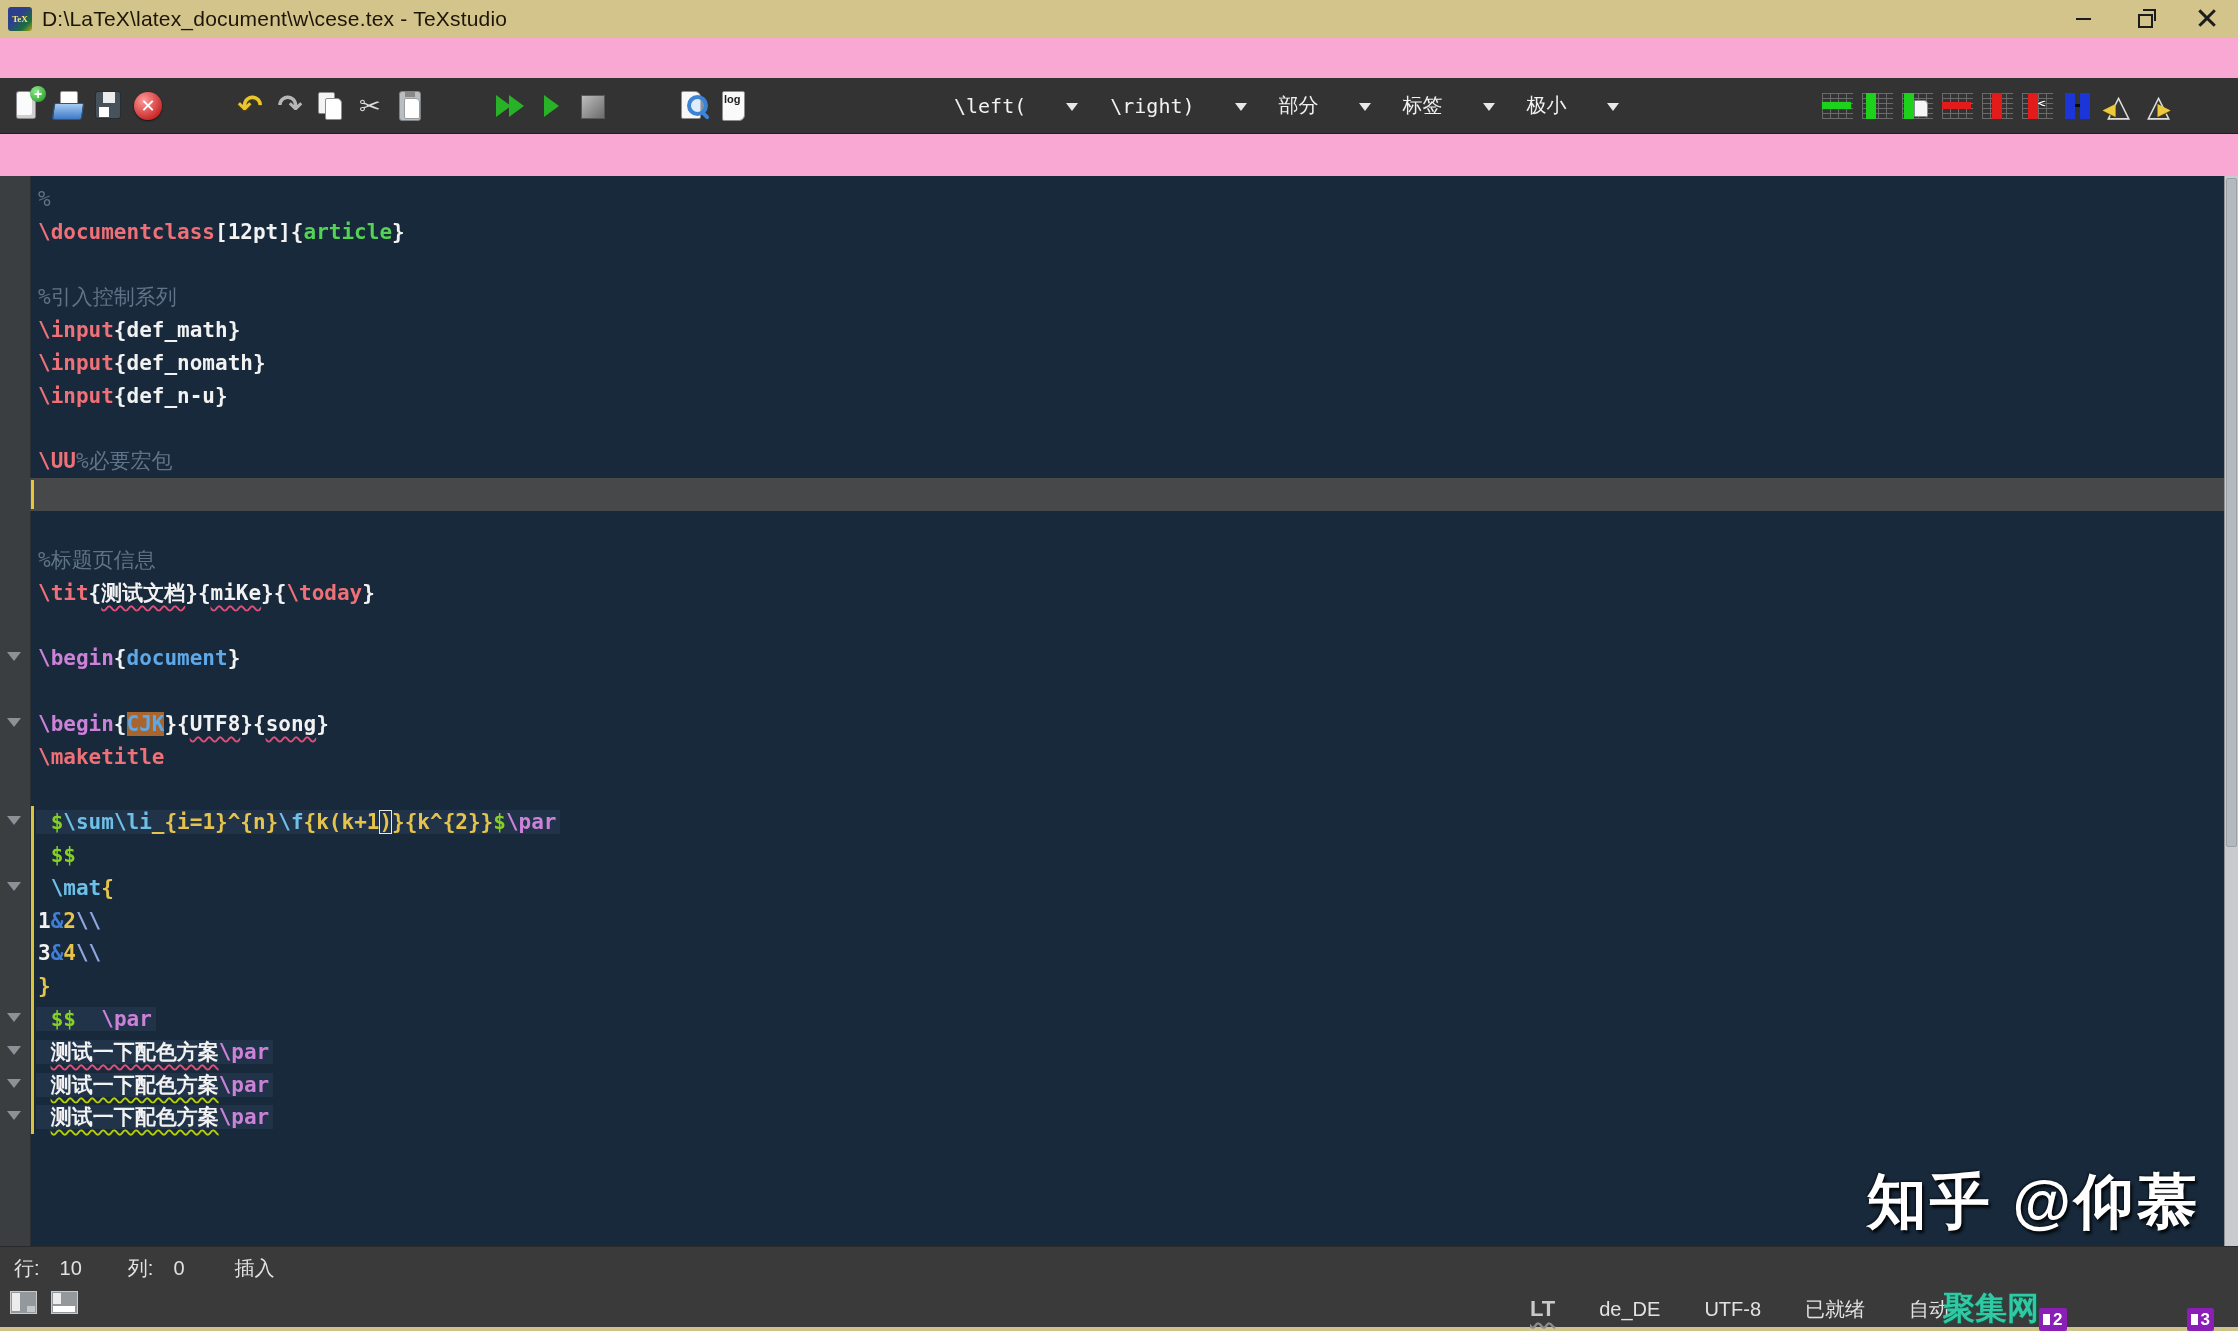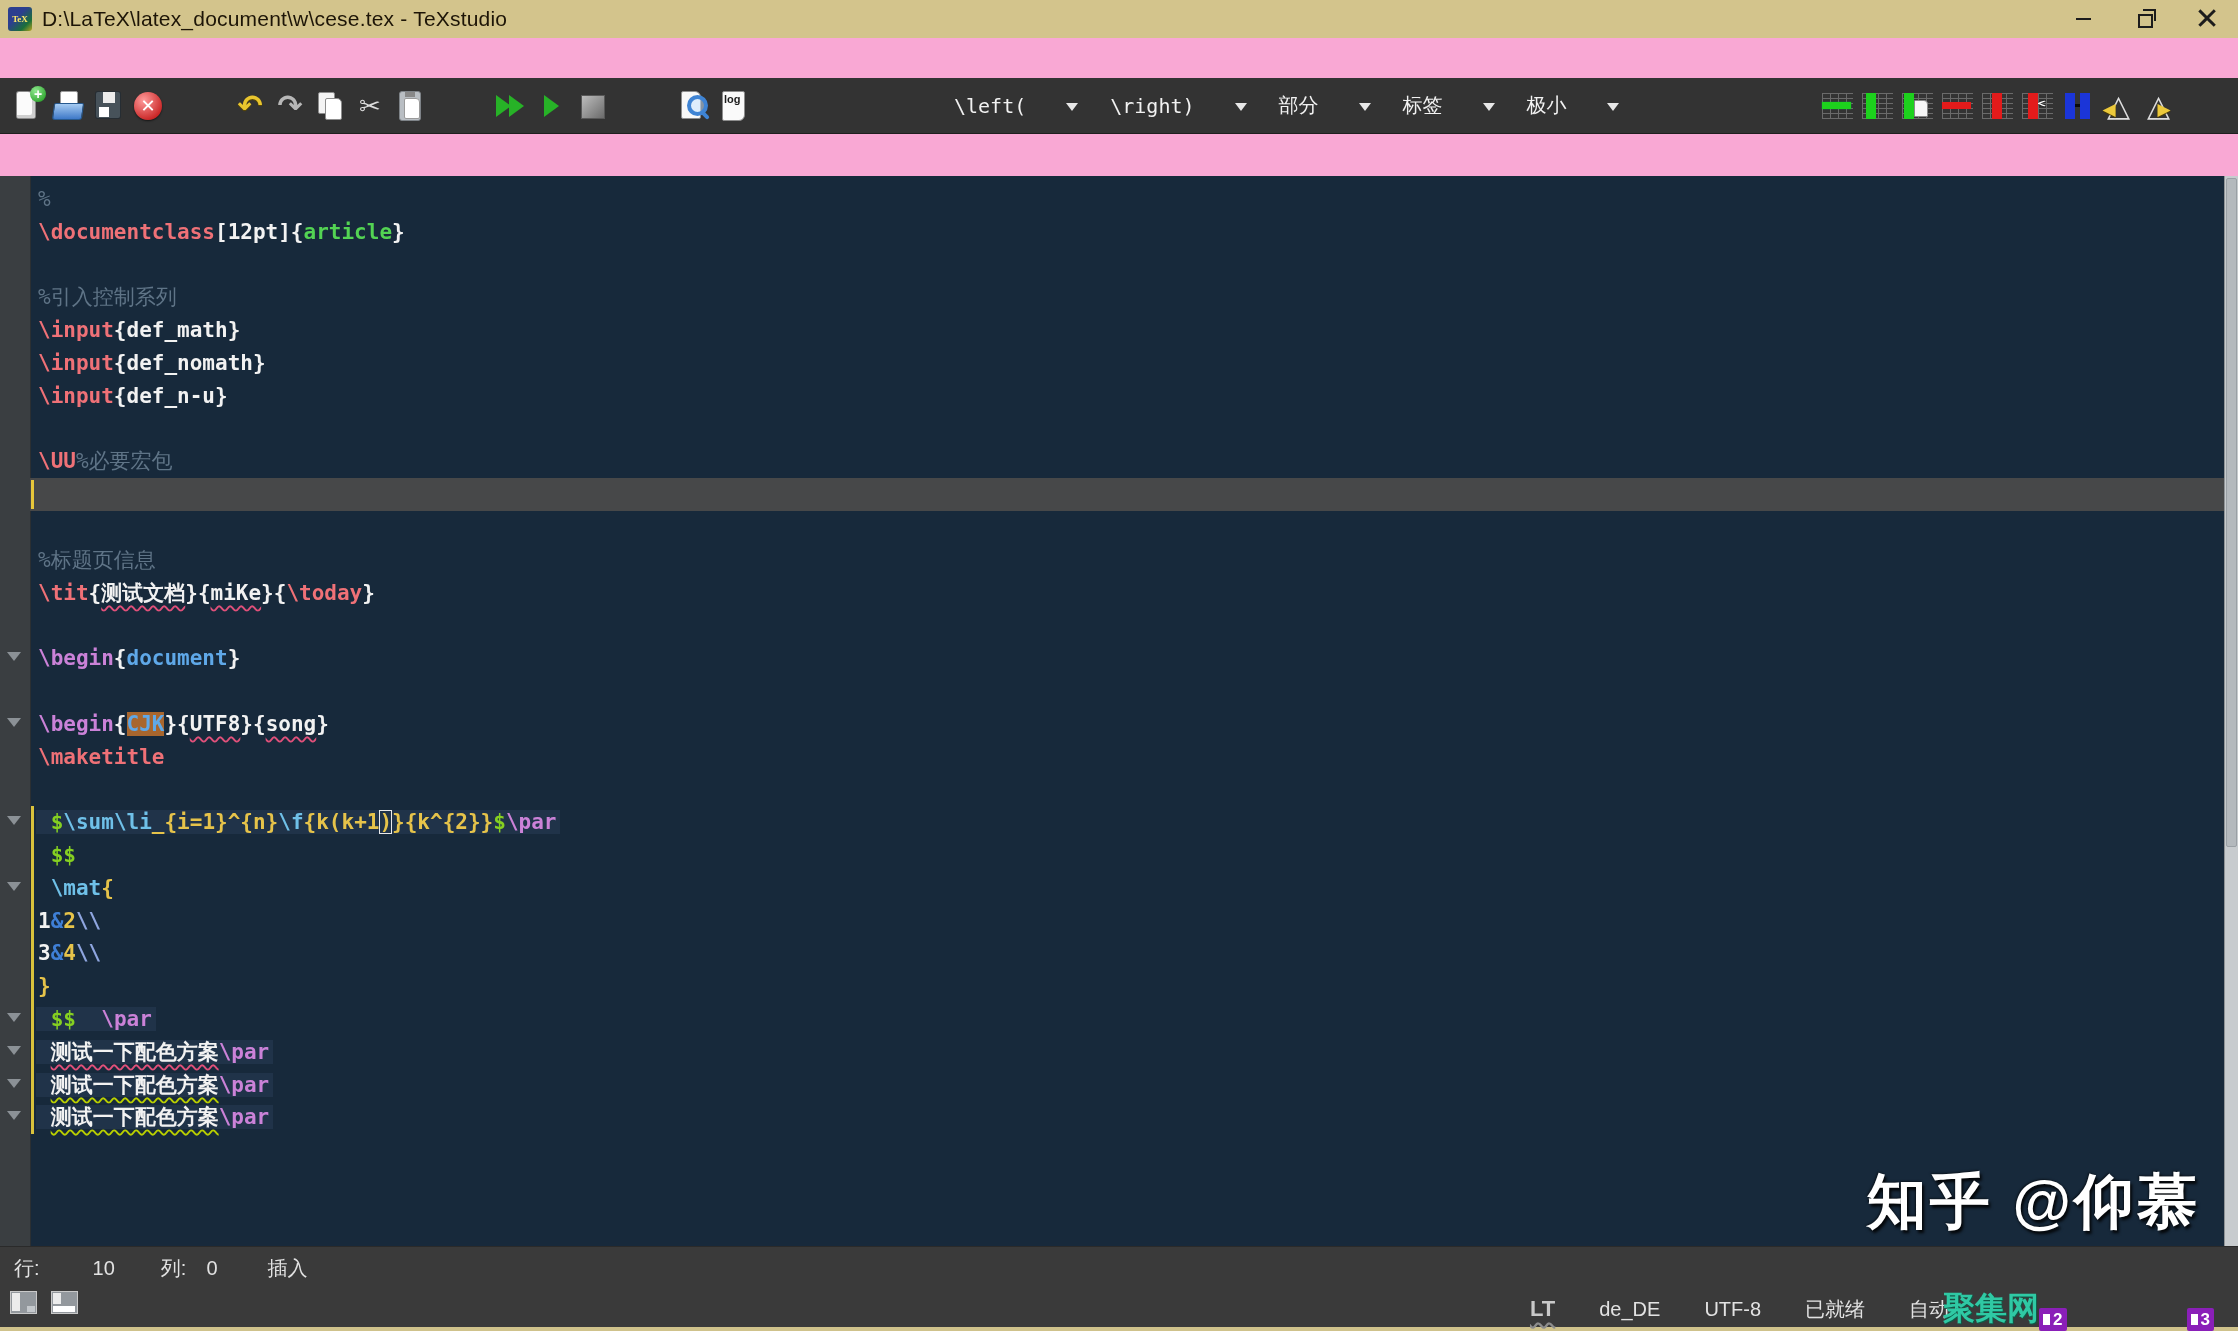--- a/index.html
+++ b/index.html
@@ -321,21 +321,21 @@
     <div class="cursor-caret" style="top: 304.2px; height: 28.8px;"></div>
     <div class="wm-zhihu">知乎 @仰慕</div>
     <div class="scrollbar">
       <div class="scroll-thumb"></div>
     </div>
   </div>
 
   <div class="statusbar">
     <div class="sb-row1">
       <span class="sb-item">行:</span>
-      <span class="sb-item" style="margin-right:46px;margin-left:33px;">10</span>
+      <span class="sb-item" style="margin-right:46px;">10</span>
       <span class="sb-item">列:</span>
       <span class="sb-item" style="margin-right:50px;">0</span>
       <span class="sb-item">插入</span>
     </div>
     <div class="sb-row2-left">
       <span class="layout-icon one"></span>
       <span class="layout-icon two"></span>
     </div>
     <div class="sb-right">
       <span class="lt-icon">LT</span>

